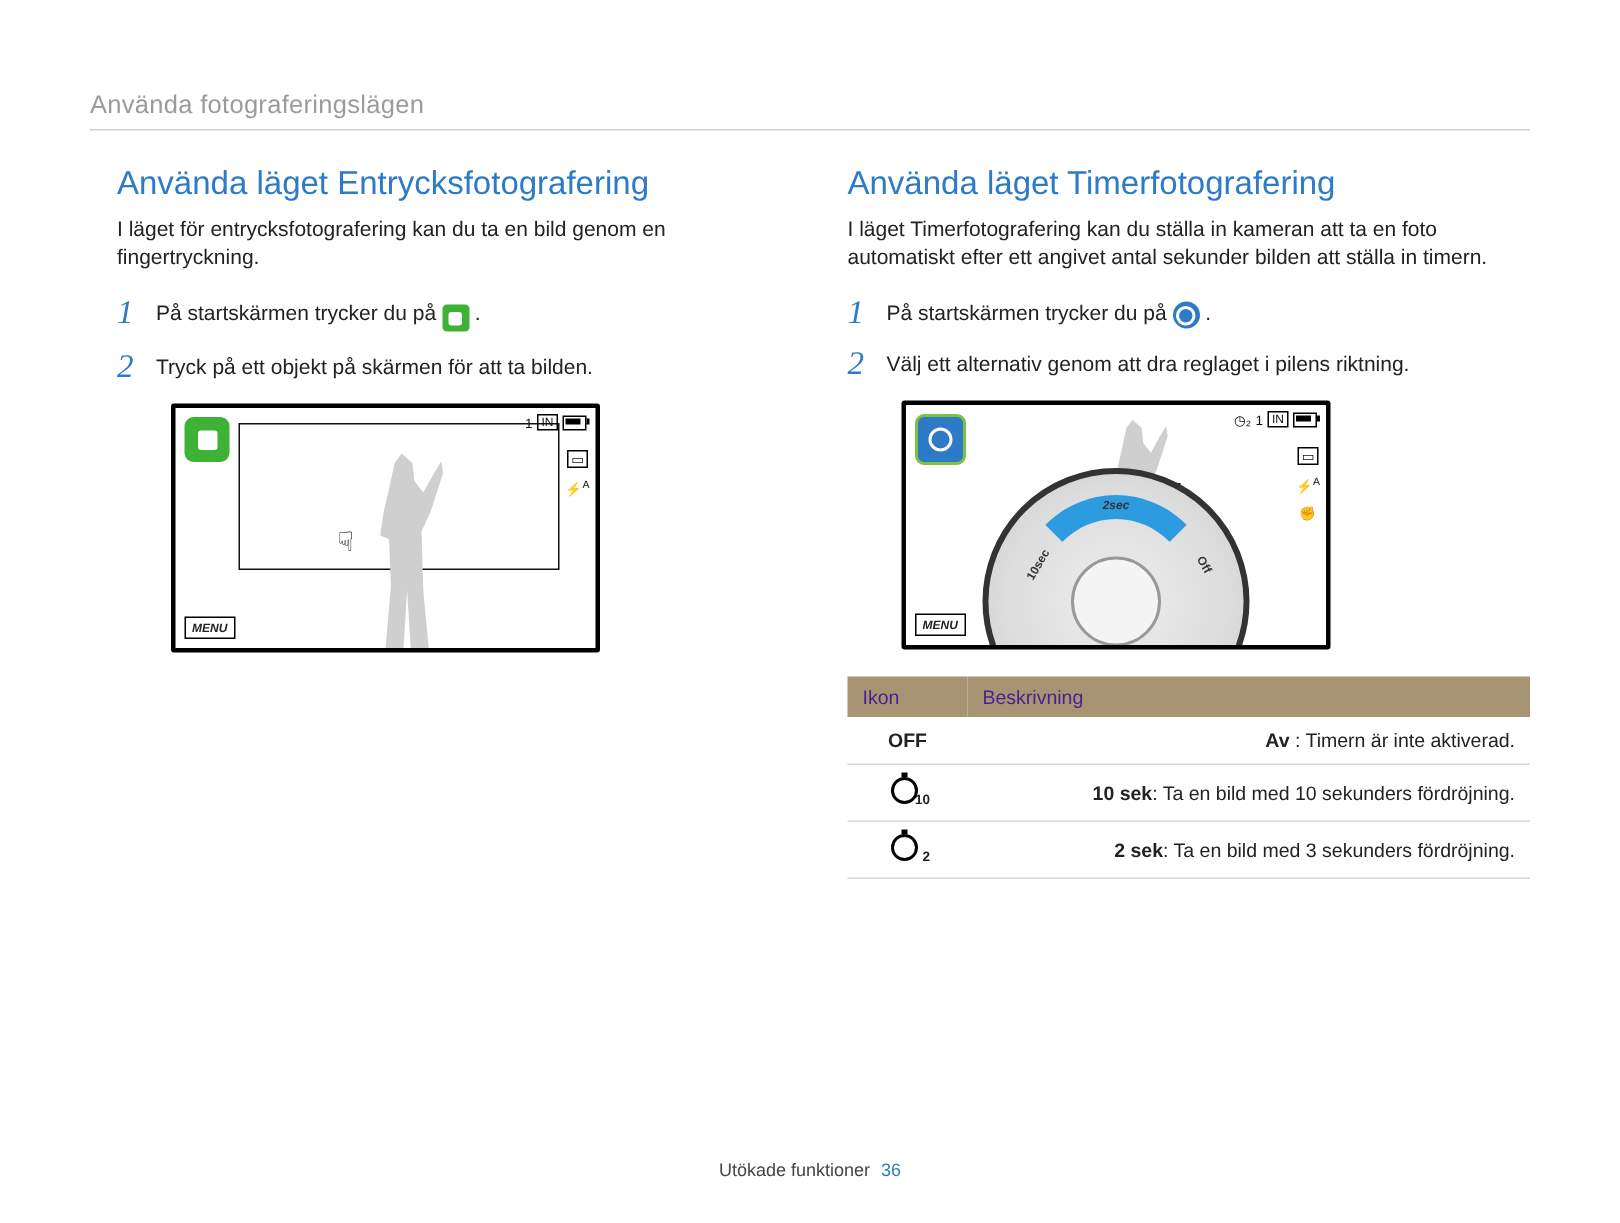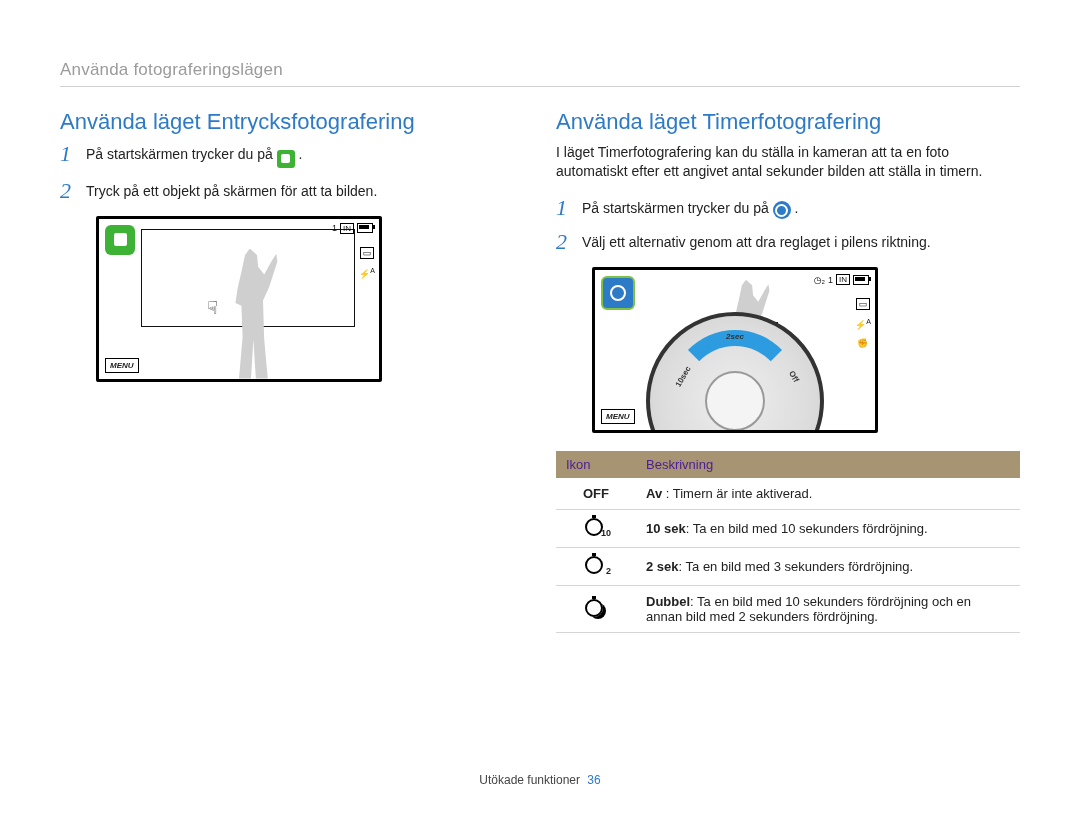--- a/index.html
+++ b/index.html
@@ -21,20 +21,21 @@
     color: #9b9b9b;
     font-weight: 300;
     letter-spacing: .2px;
     padding-bottom: 6px;
     border-bottom: 1px solid #d0d0d0;
     margin-bottom: 22px;
   }
   .cols {
     display: flex;
     gap: 32px;
+    margin-left: 18px;
   }
   .col { flex: 1 1 0; }
   h2.section {
     color: #2d7ac7;
     font-weight: 400;
     font-size: 22px;
     margin: 0 0 8px 0;
   }
   .lead {
     font-size: 14px;
@@ -212,20 +213,21 @@
     background:#a69472;
     color:#4c1d95;
     font-weight: 400;
     text-align:left;
     padding:6px 10px;
   }
   table.opts td {
     border-bottom:1px solid #d5d5d5;
     padding:8px 10px;
     vertical-align: middle;
+    text-align: right;
   }
   table.opts td.iconcell {
     width: 60px;
     text-align:center;
     font-weight:bold;
   }
   .timer-icon { display:inline-block; position:relative; width:22px; height:18px; }
   .timer-icon::before {
     content:""; position:absolute; left:0; top:0;
     width:14px; height:14px; border:2px solid #000; border-radius:50%;
@@ -255,20 +257,21 @@
 <body>
 
 <div class="page">
 
   <div class="crumb">Använda fotograferingslägen</div>
 
   <div class="cols">
 
     <div class="col">
       <h2 class="section">Använda läget Entrycksfotografering</h2>
+      <div class="lead">I läget för entrycksfotografering kan du ta en bild genom en fingertryckning.</div>
 
       <ol class="steps">
         <li>
           <span class="num">1</span>
           <span class="step-text">
             <span>På startskärmen trycker du på </span>
             <span class="inline-icon ic-tap"></span>
             <span>.</span>
           </span>
         </li>
@@ -369,28 +372,20 @@
             </td>
           </tr>
           <tr>
             <td class="iconcell">
               <span class="timer-icon"><span class="sub">2</span></span>
             </td>
             <td>
               <b>2 sek</b><span>: </span><span>Ta en bild med 3 sekunders fördröjning.</span>
             </td>
           </tr>
-          <tr>
-            <td class="iconcell">
-              <span class="timer-icon double"></span>
-            </td>
-            <td>
-              <b>Dubbel</b><span>: </span><span>Ta en bild med 10 sekunders fördröjning och en annan bild med 2 sekunders fördröjning.</span>
-            </td>
-          </tr>
         </tbody>
       </table>
     </div>
   </div>
 
   <div class="footer">
     <span>Utökade funktioner</span>
     <span class="pn">36</span>
   </div>
 </div>

